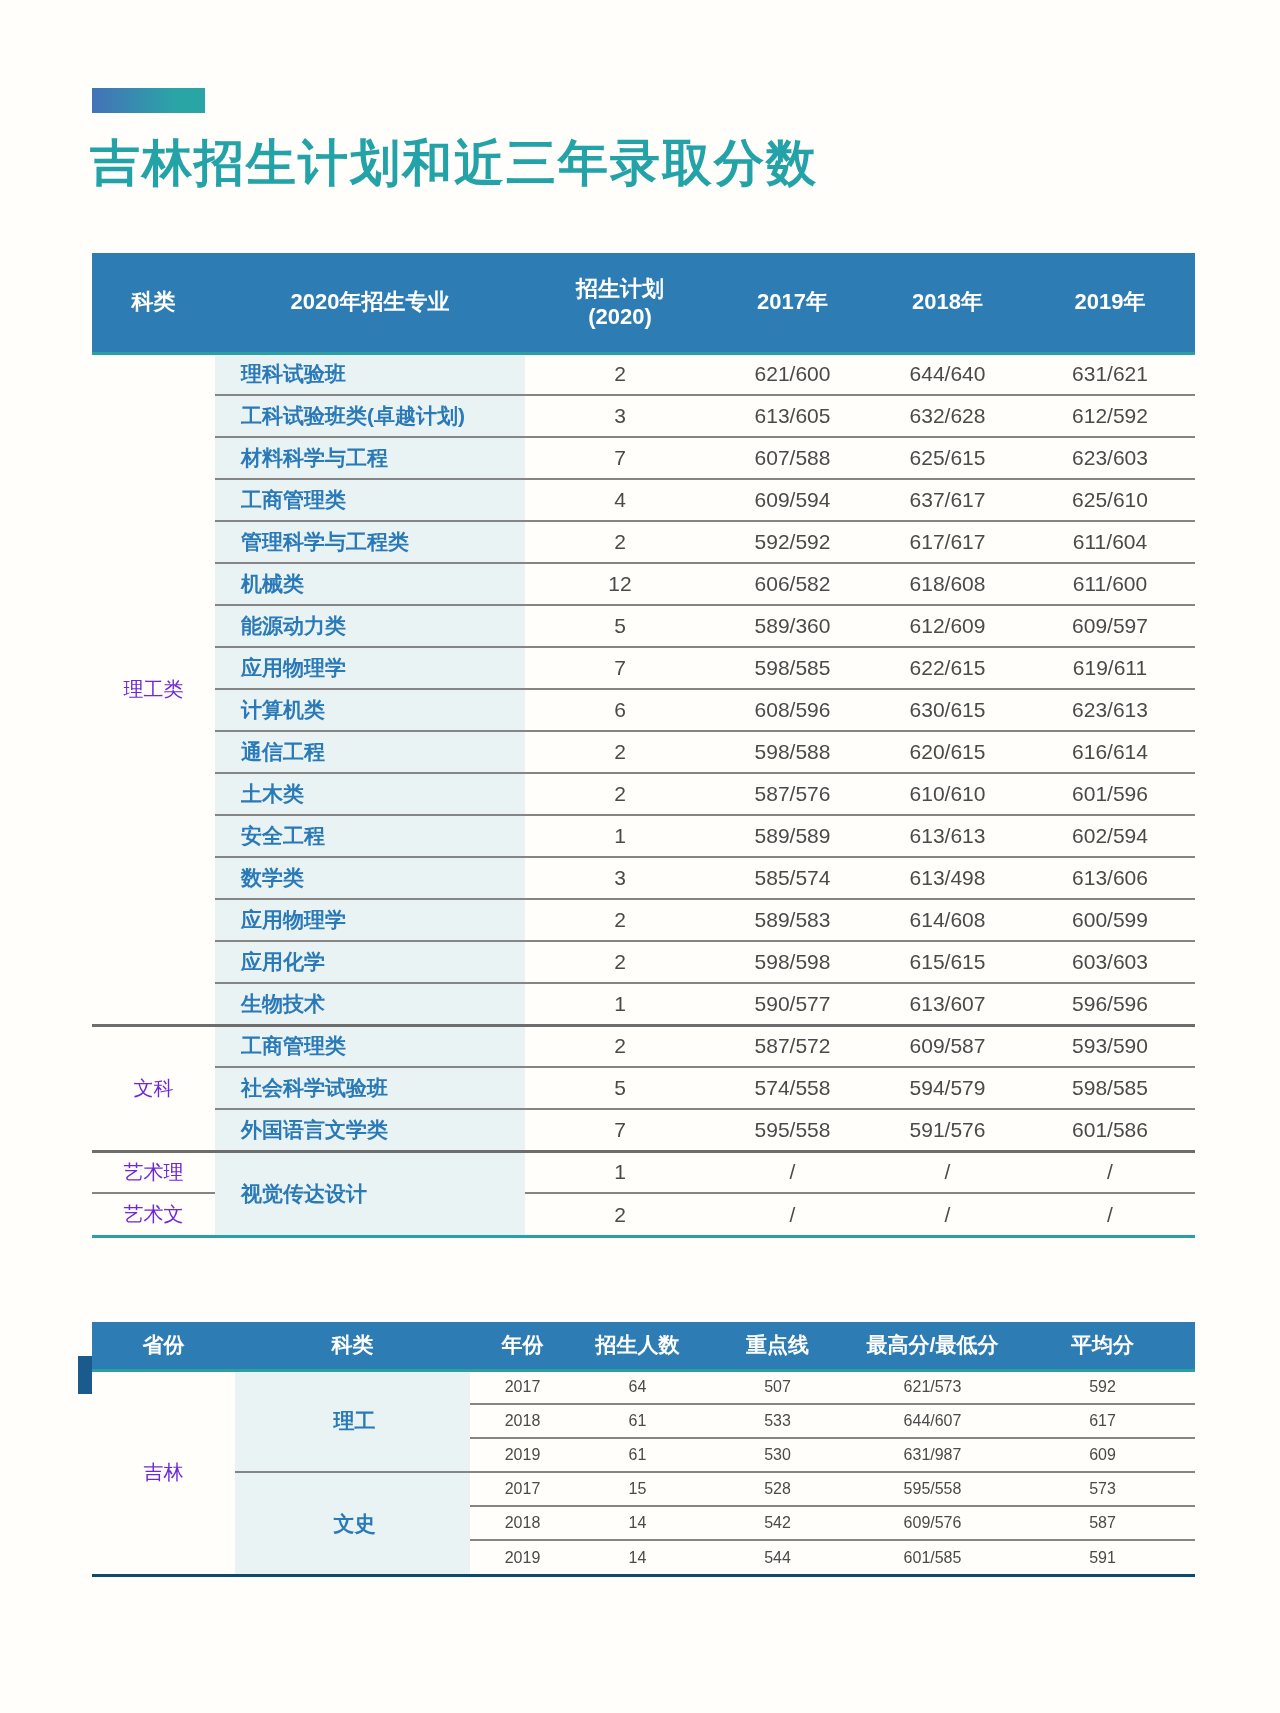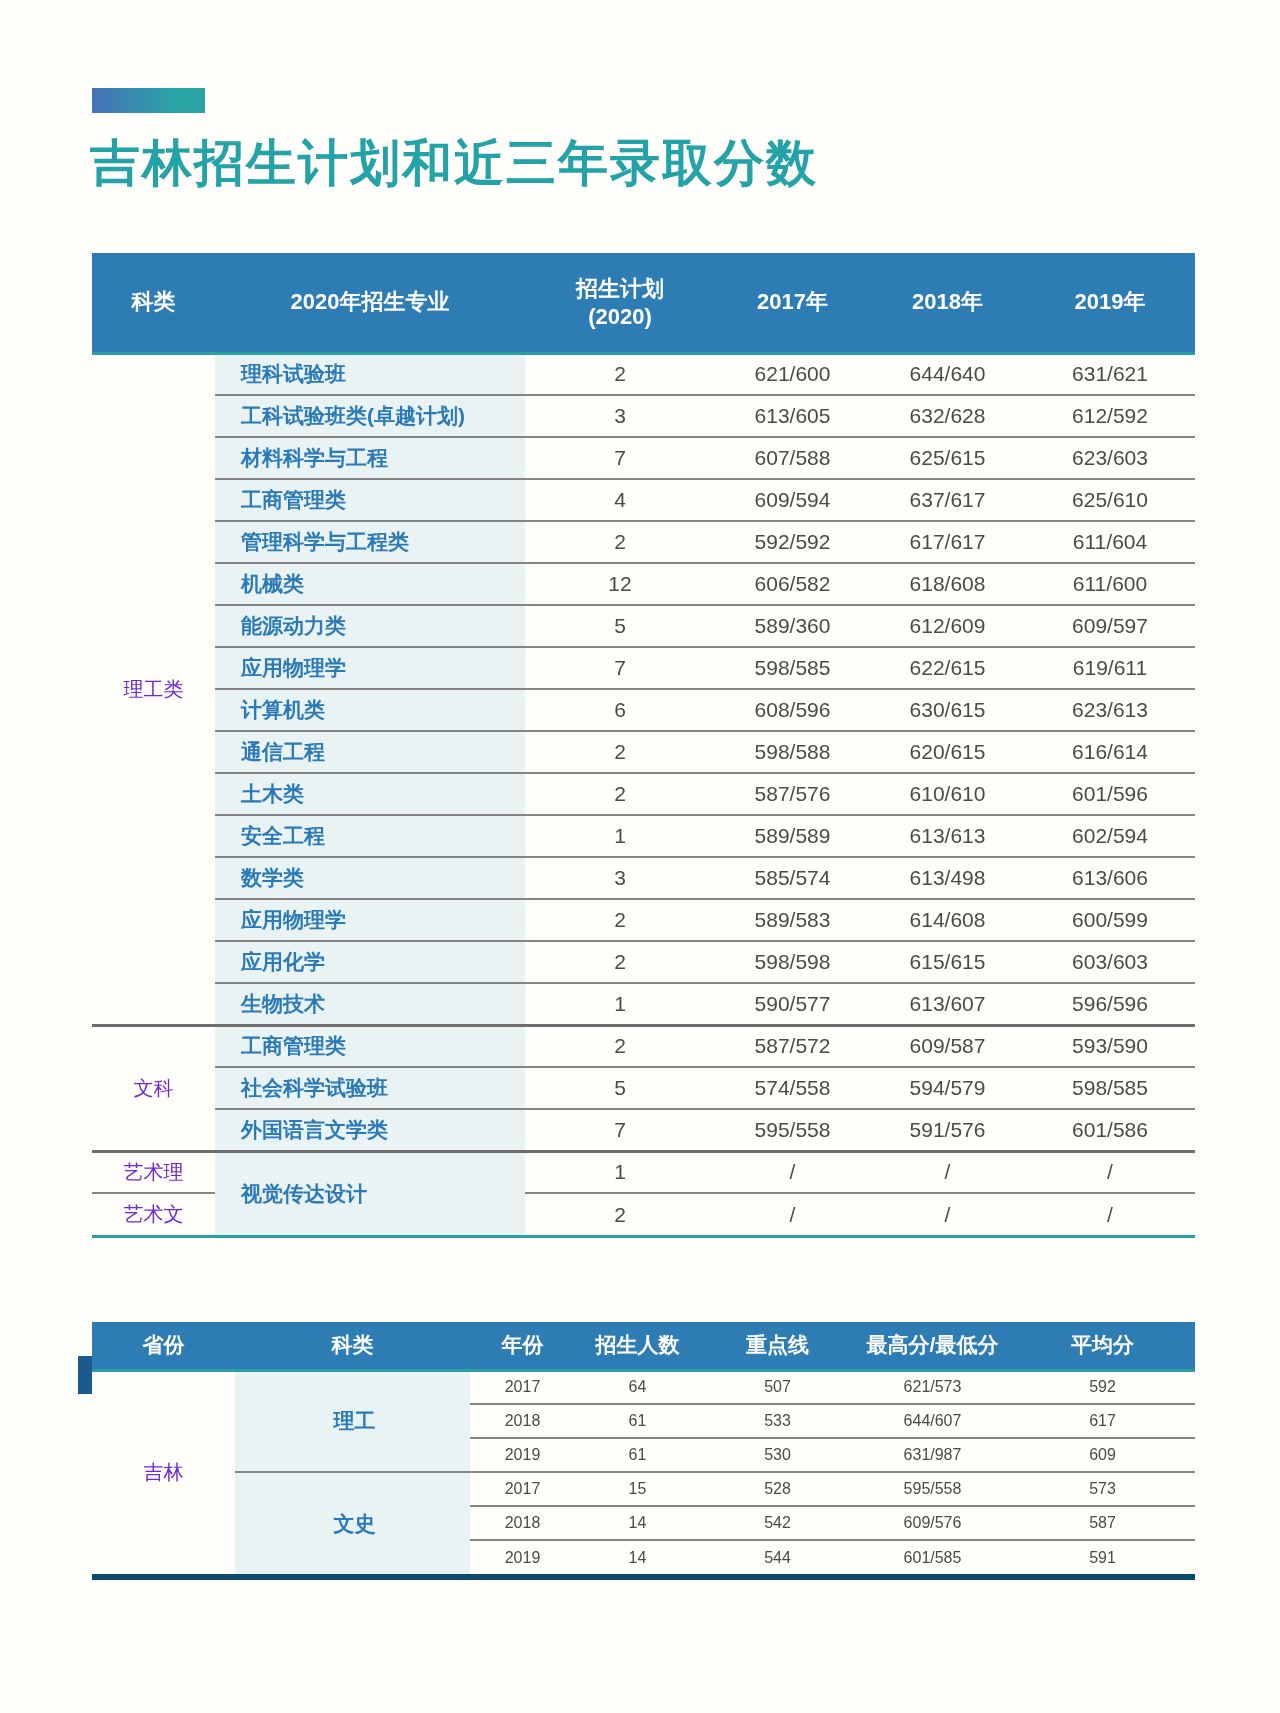--- a/index.html
+++ b/index.html
@@ -30,21 +30,21 @@
   td.d{border-top:2px solid #858585;}   
   td.s{border-top:3px solid #6d6d6d;}   
   
   .t1-wrap{position:absolute;left:92px;top:253px;width:1103px;
            border-bottom:3px solid #29a0a4;}
   .t1 tr.head{height:100px;}
   .t1 tbody tr{height:42px;}
   .t1 th .l2{font-weight:700;}
   
   .t2-wrap{position:absolute;left:92px;top:1322px;width:1103px;
-           border-bottom:6px solid #0c4a6e;}
+           border-bottom:3px solid #0c4a6e;}
   .t2 tr.head{height:48px;}
   .t2 th{font-size:21px;}
   .t2 tbody tr{height:34px;}
   .t2 td.num{font-size:16px;}
   .t2 td.major{text-align:center;padding-left:5px;}
   .t2-tab{position:absolute;left:-14px;top:34px;width:14px;height:38px;background:#1b5a8c;}
 </style>
 </head>
 <body>
 

